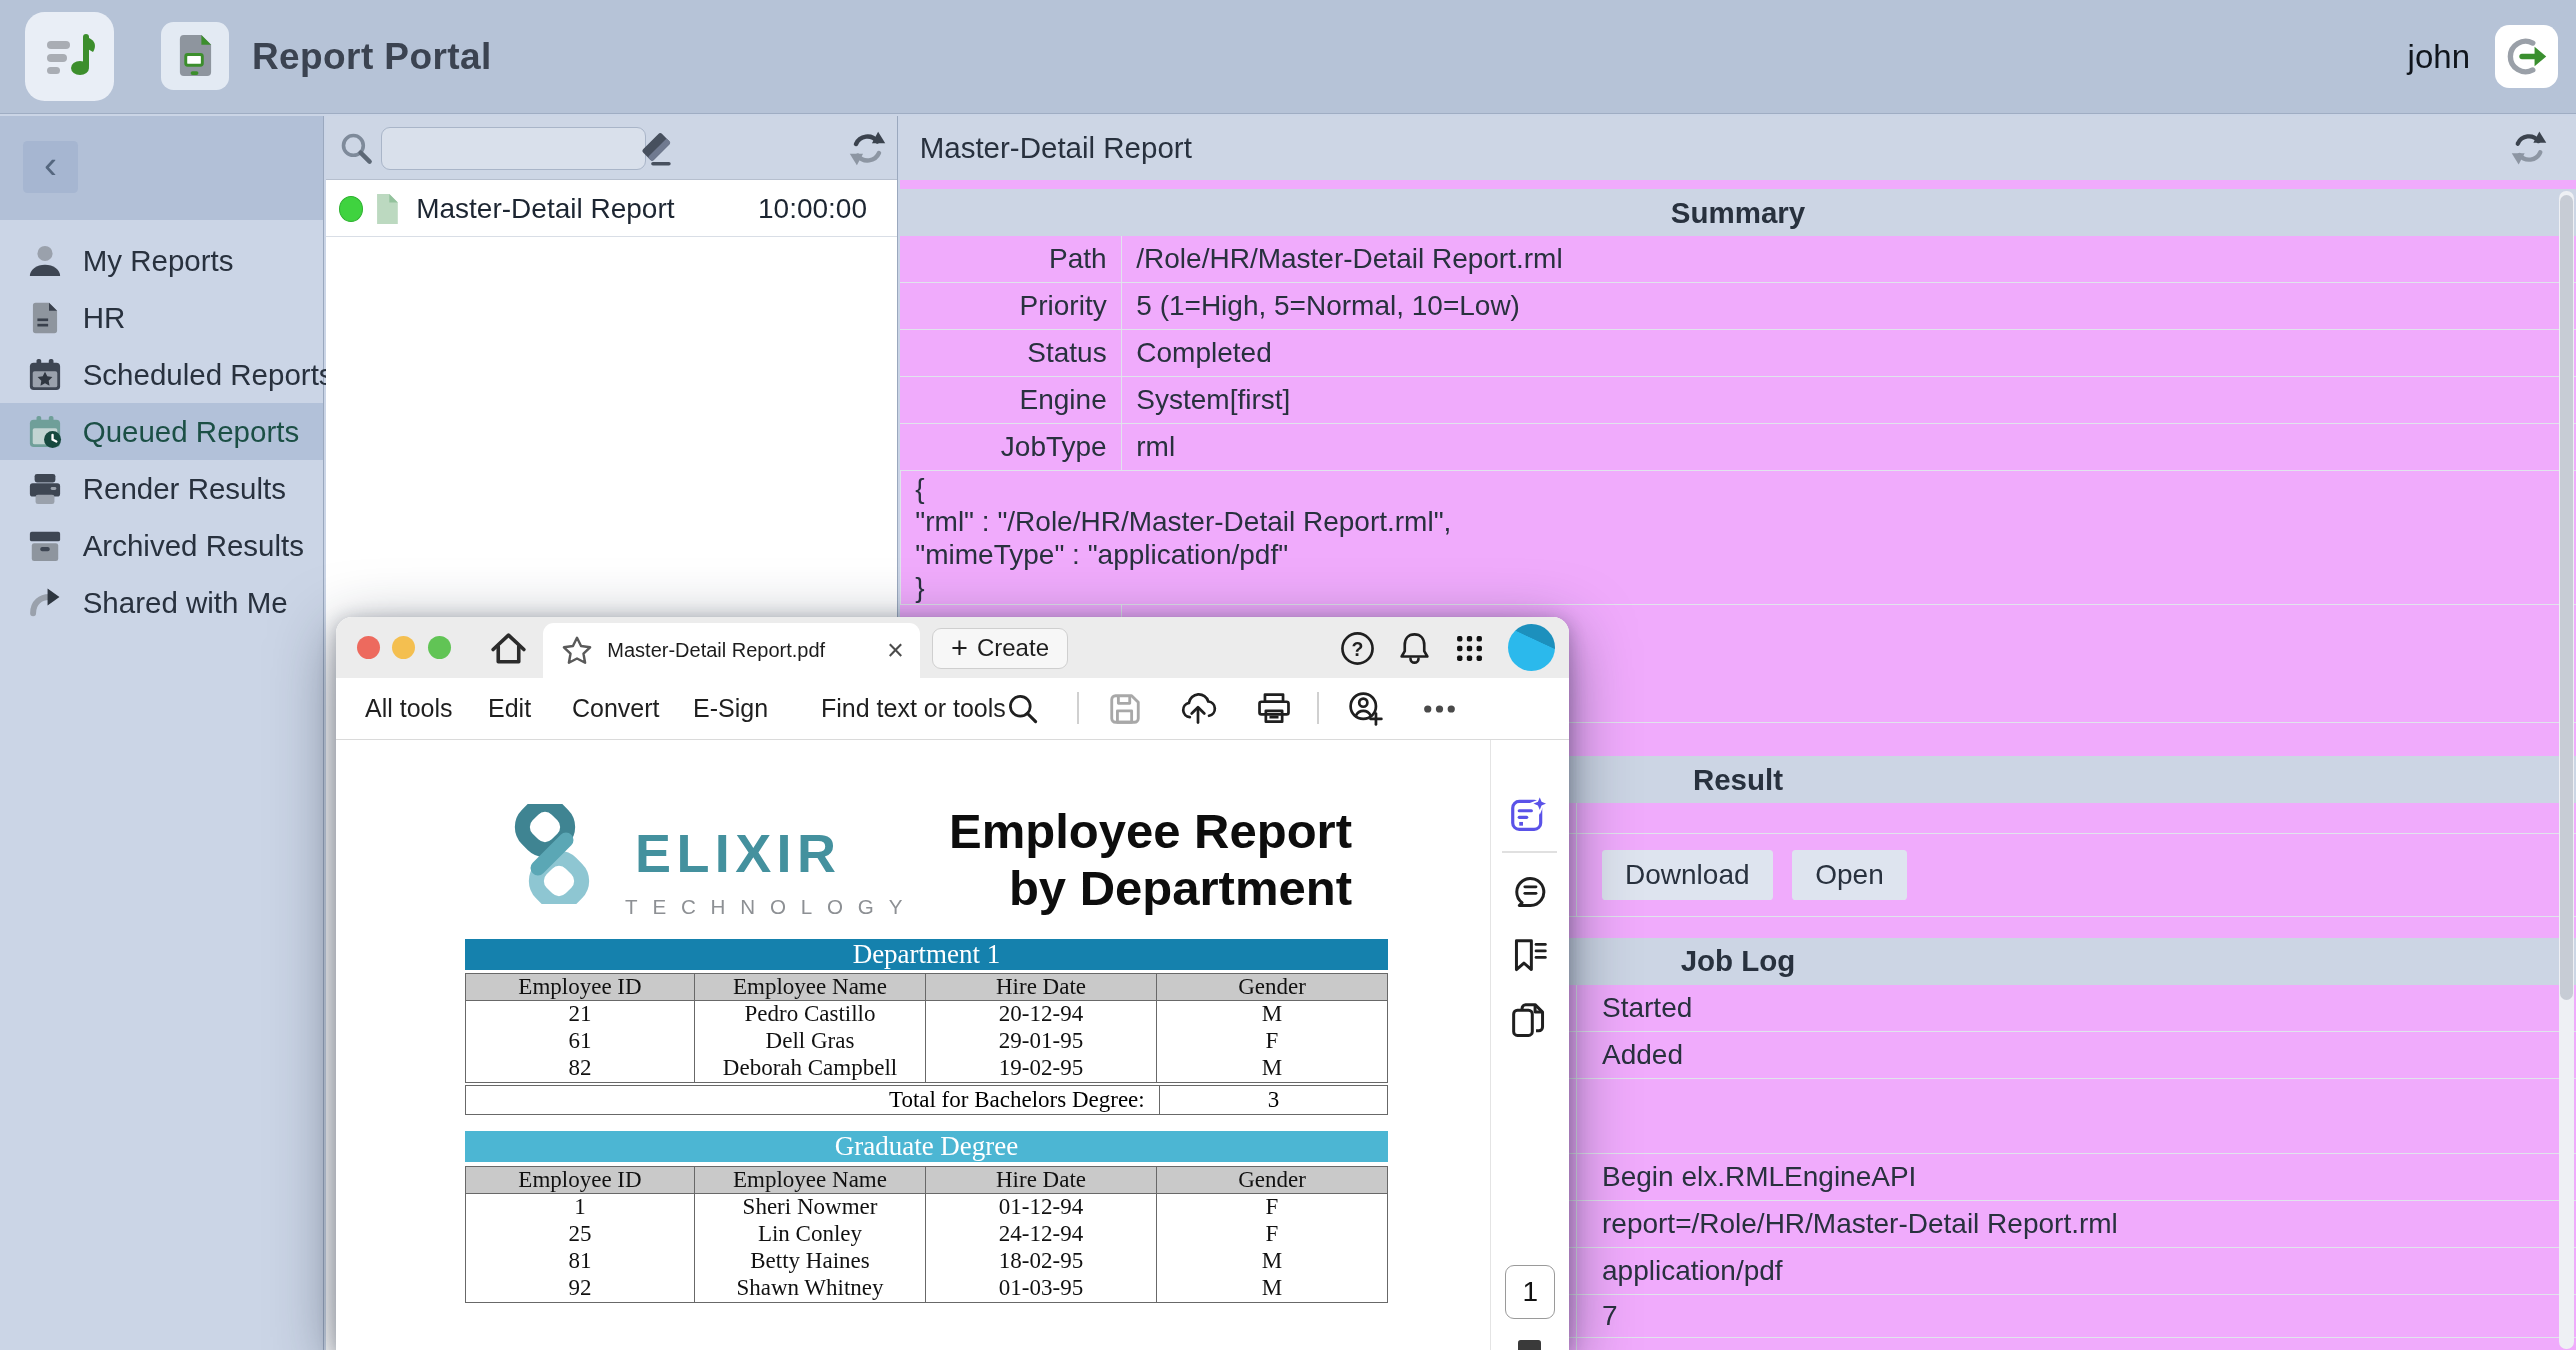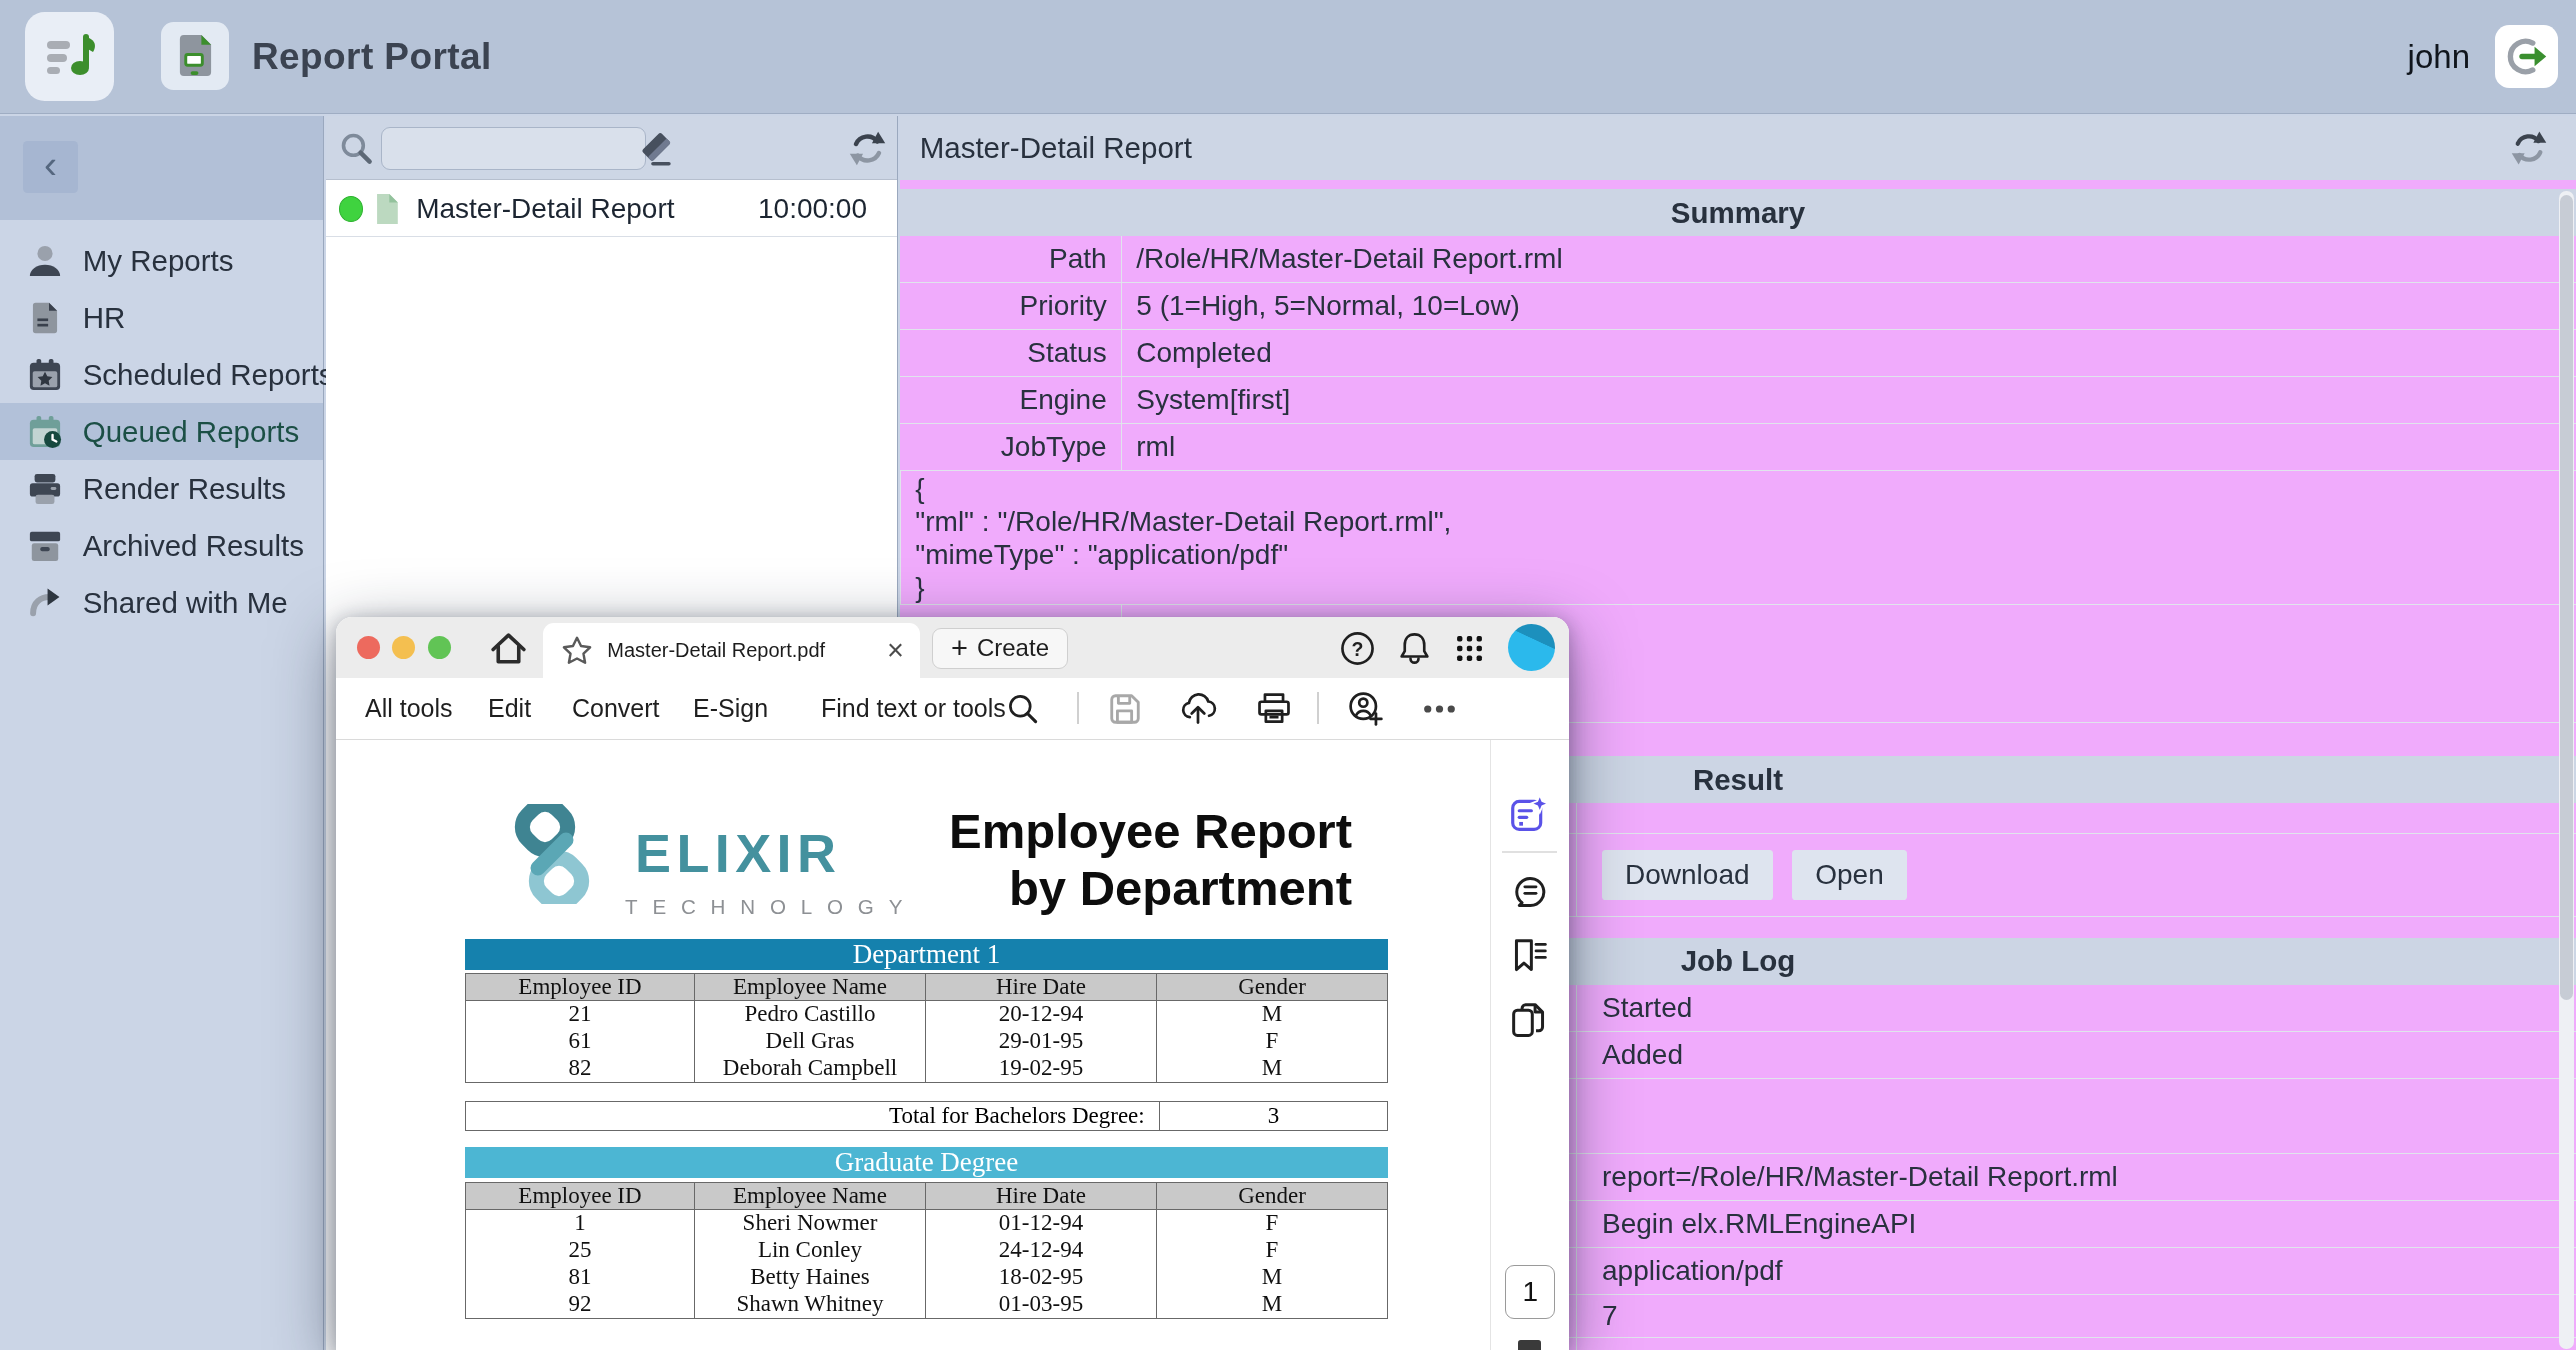--- a/index.html
+++ b/index.html
@@ -123,21 +123,21 @@
   .band { height: 31px; line-height: 31px; text-align: center; color: #ffffff; font-size: 27px; }
   .band-dark { background: #1581ad; margin-bottom: 2.7px; }
   .band-light { background: #4cb6d3; margin-bottom: 4.5px; }
   .sheet-tbl { border: 1.8px solid #686868; }
   .s-row { display: flex; height: 27px; }
   .s-head { background: #c9c9c9; border-bottom: 1.8px solid #686868; font-size: 24px; }
   .s-cell { text-align: center; line-height: 25px; font-size: 23px; color: #111; }
   .s-head .s-cell { line-height: 25px; }
   .c1 { width: 228px; flex: none; } .c2 { width: 231px; flex: none; border-left: 1.8px solid #686868; }
   .c3 { width: 231px; flex: none; border-left: 1.8px solid #686868; } .c4 { flex: 1; border-left: 1.8px solid #686868; }
-  .total-row { margin-top: 18px; height: 30px; border: 1.8px solid #686868; display: flex; }
+  .total-row { margin-top: 2px; height: 30px; border: 1.8px solid #686868; display: flex; }
   .t-label { flex: 1; text-align: right; padding-right: 14.3px; line-height: 27px; font-size: 23px; }
   .t-val { width: 228px; flex: none; border-left: 1.8px solid #686868; text-align: center; line-height: 27px; font-size: 23px; }
   .mt18 { margin-top: 16px; }
 
   svg { display: block; }
 </style>
 </head>
 <body>
 
 <div id="app">
@@ -382,25 +382,25 @@
       <div class="lower-row h52">
         <div class="lower-spacer"></div>
           <div class="lower-value">Added</div>
       </div>
       <div class="lower-row h84">
         <div class="lower-spacer"></div>
           <div class="lower-value"></div>
       </div>
       <div class="lower-row h52">
         <div class="lower-spacer"></div>
+          <div class="lower-value">Begin elx.RMLEngineAPI</div>
+      </div>
+      <div class="lower-row h52">
+        <div class="lower-spacer"></div>
           <div class="lower-value">report=/Role/HR/Master-Detail Report.rml</div>
-      </div>
-      <div class="lower-row h52">
-        <div class="lower-spacer"></div>
-          <div class="lower-value">Begin elx.RMLEngineAPI</div>
       </div>
       <div class="lower-row h52">
         <div class="lower-spacer"></div>
           <div class="lower-value">application/pdf</div>
       </div>
       <div class="lower-row h48">
         <div class="lower-spacer"></div>
           <div class="lower-value">7</div>
       </div>
       <div class="lower-row h52">

